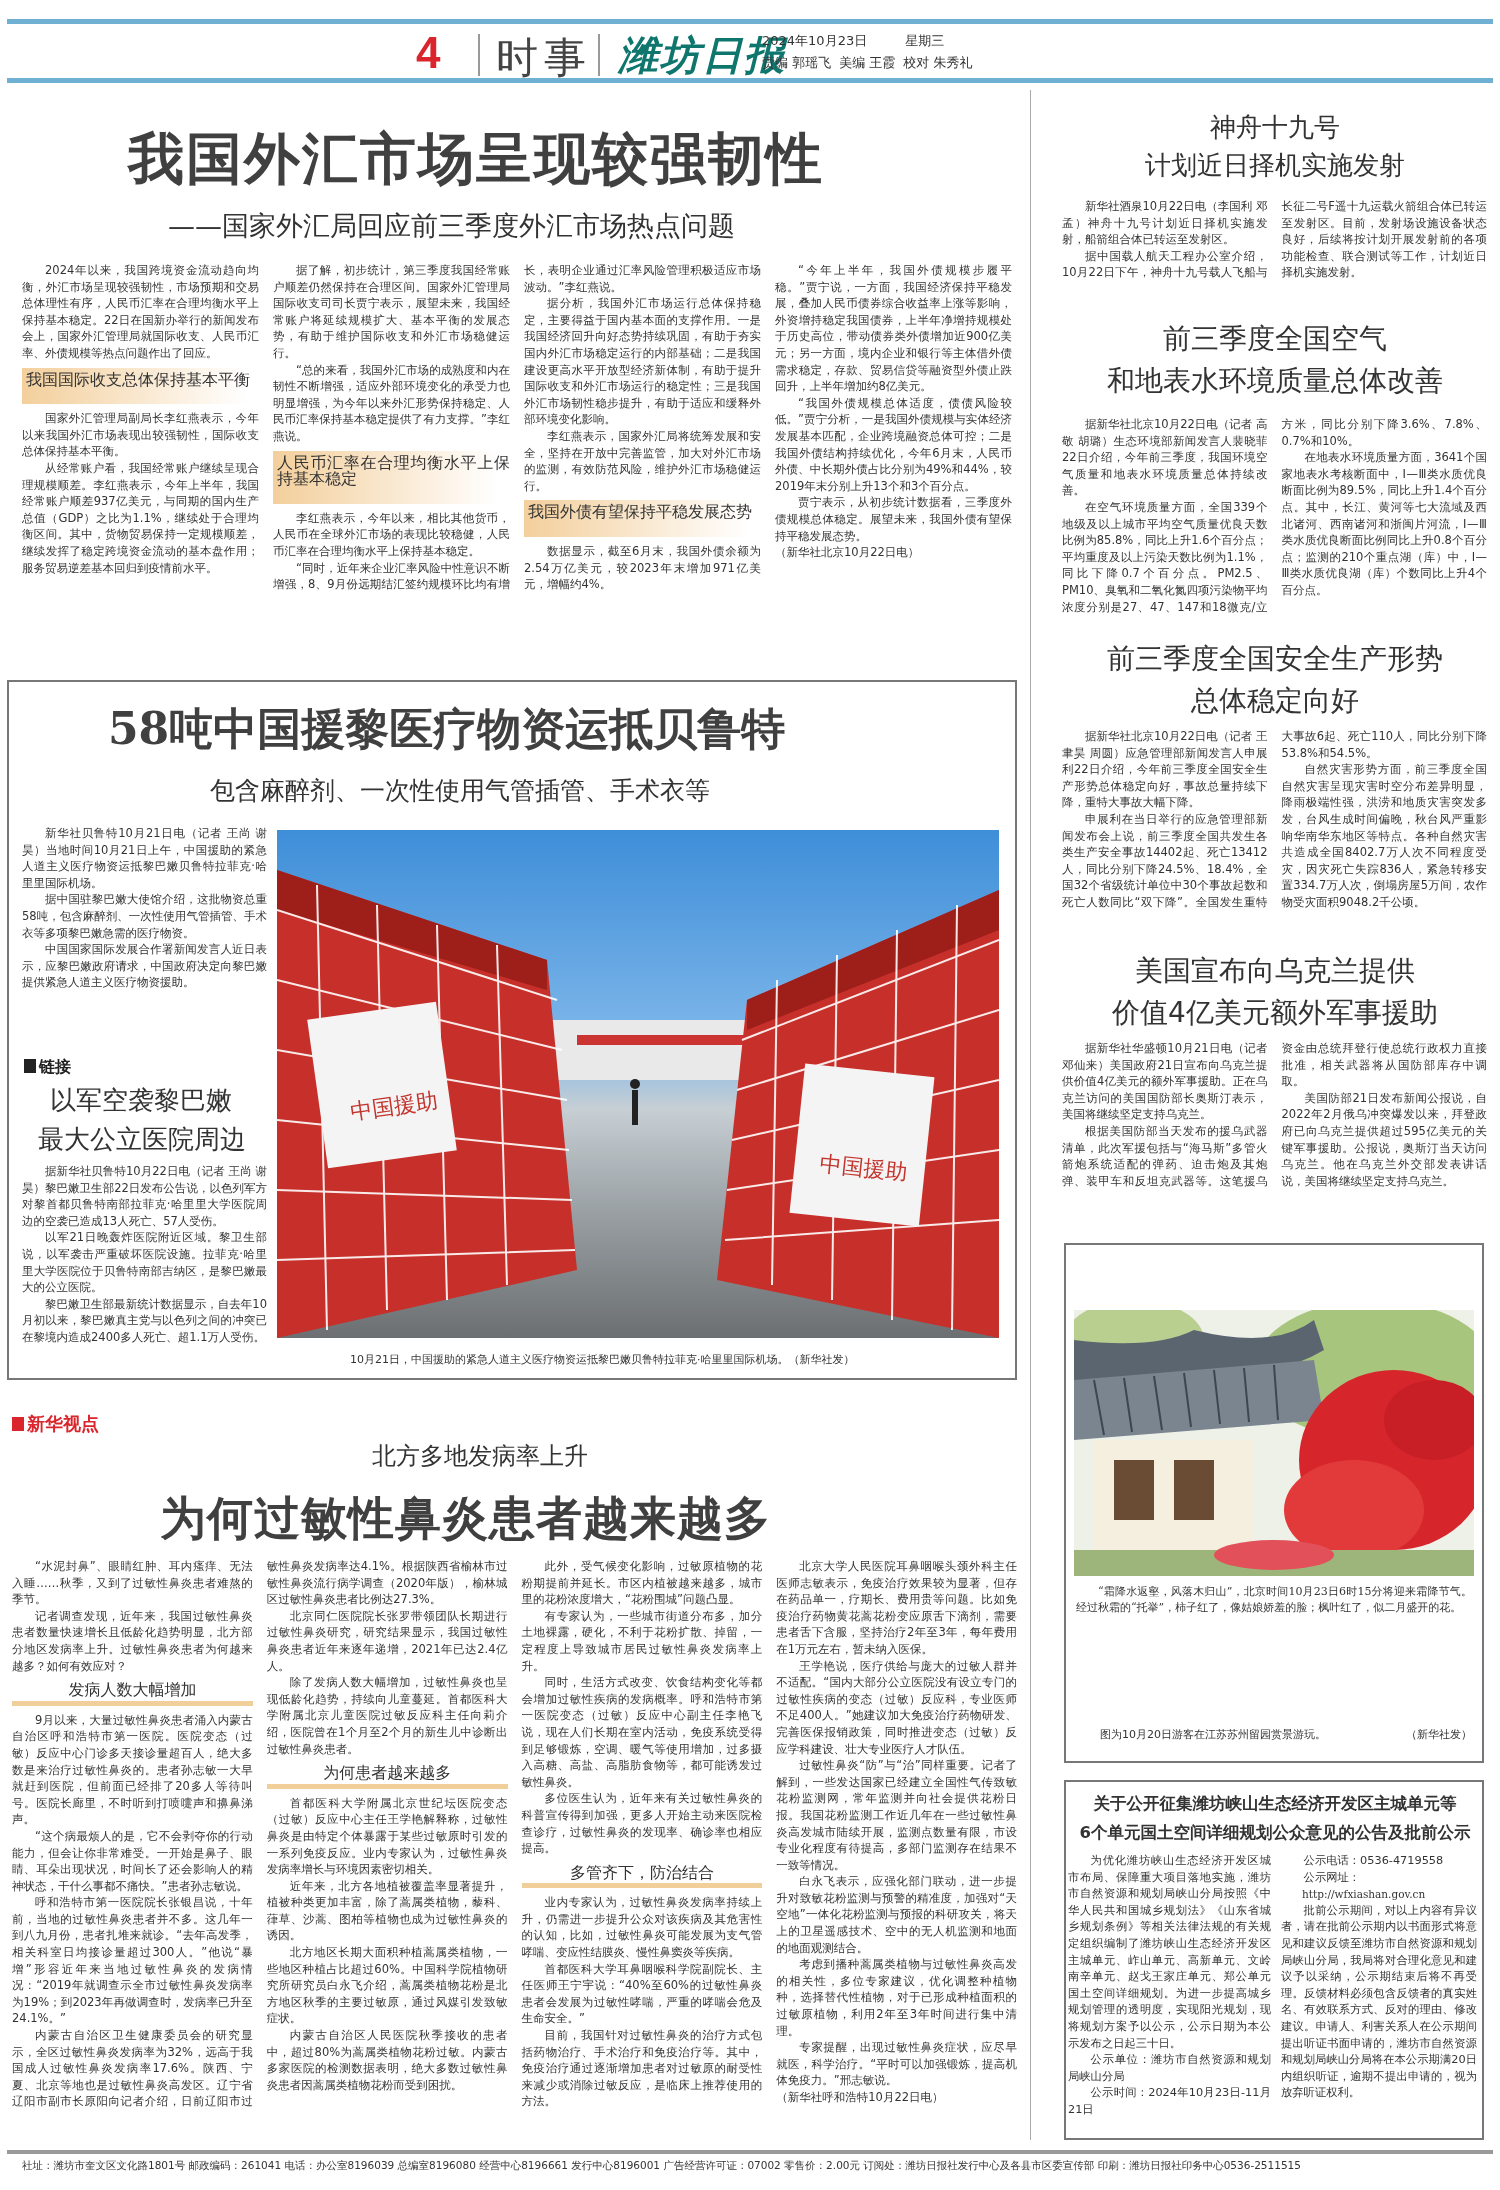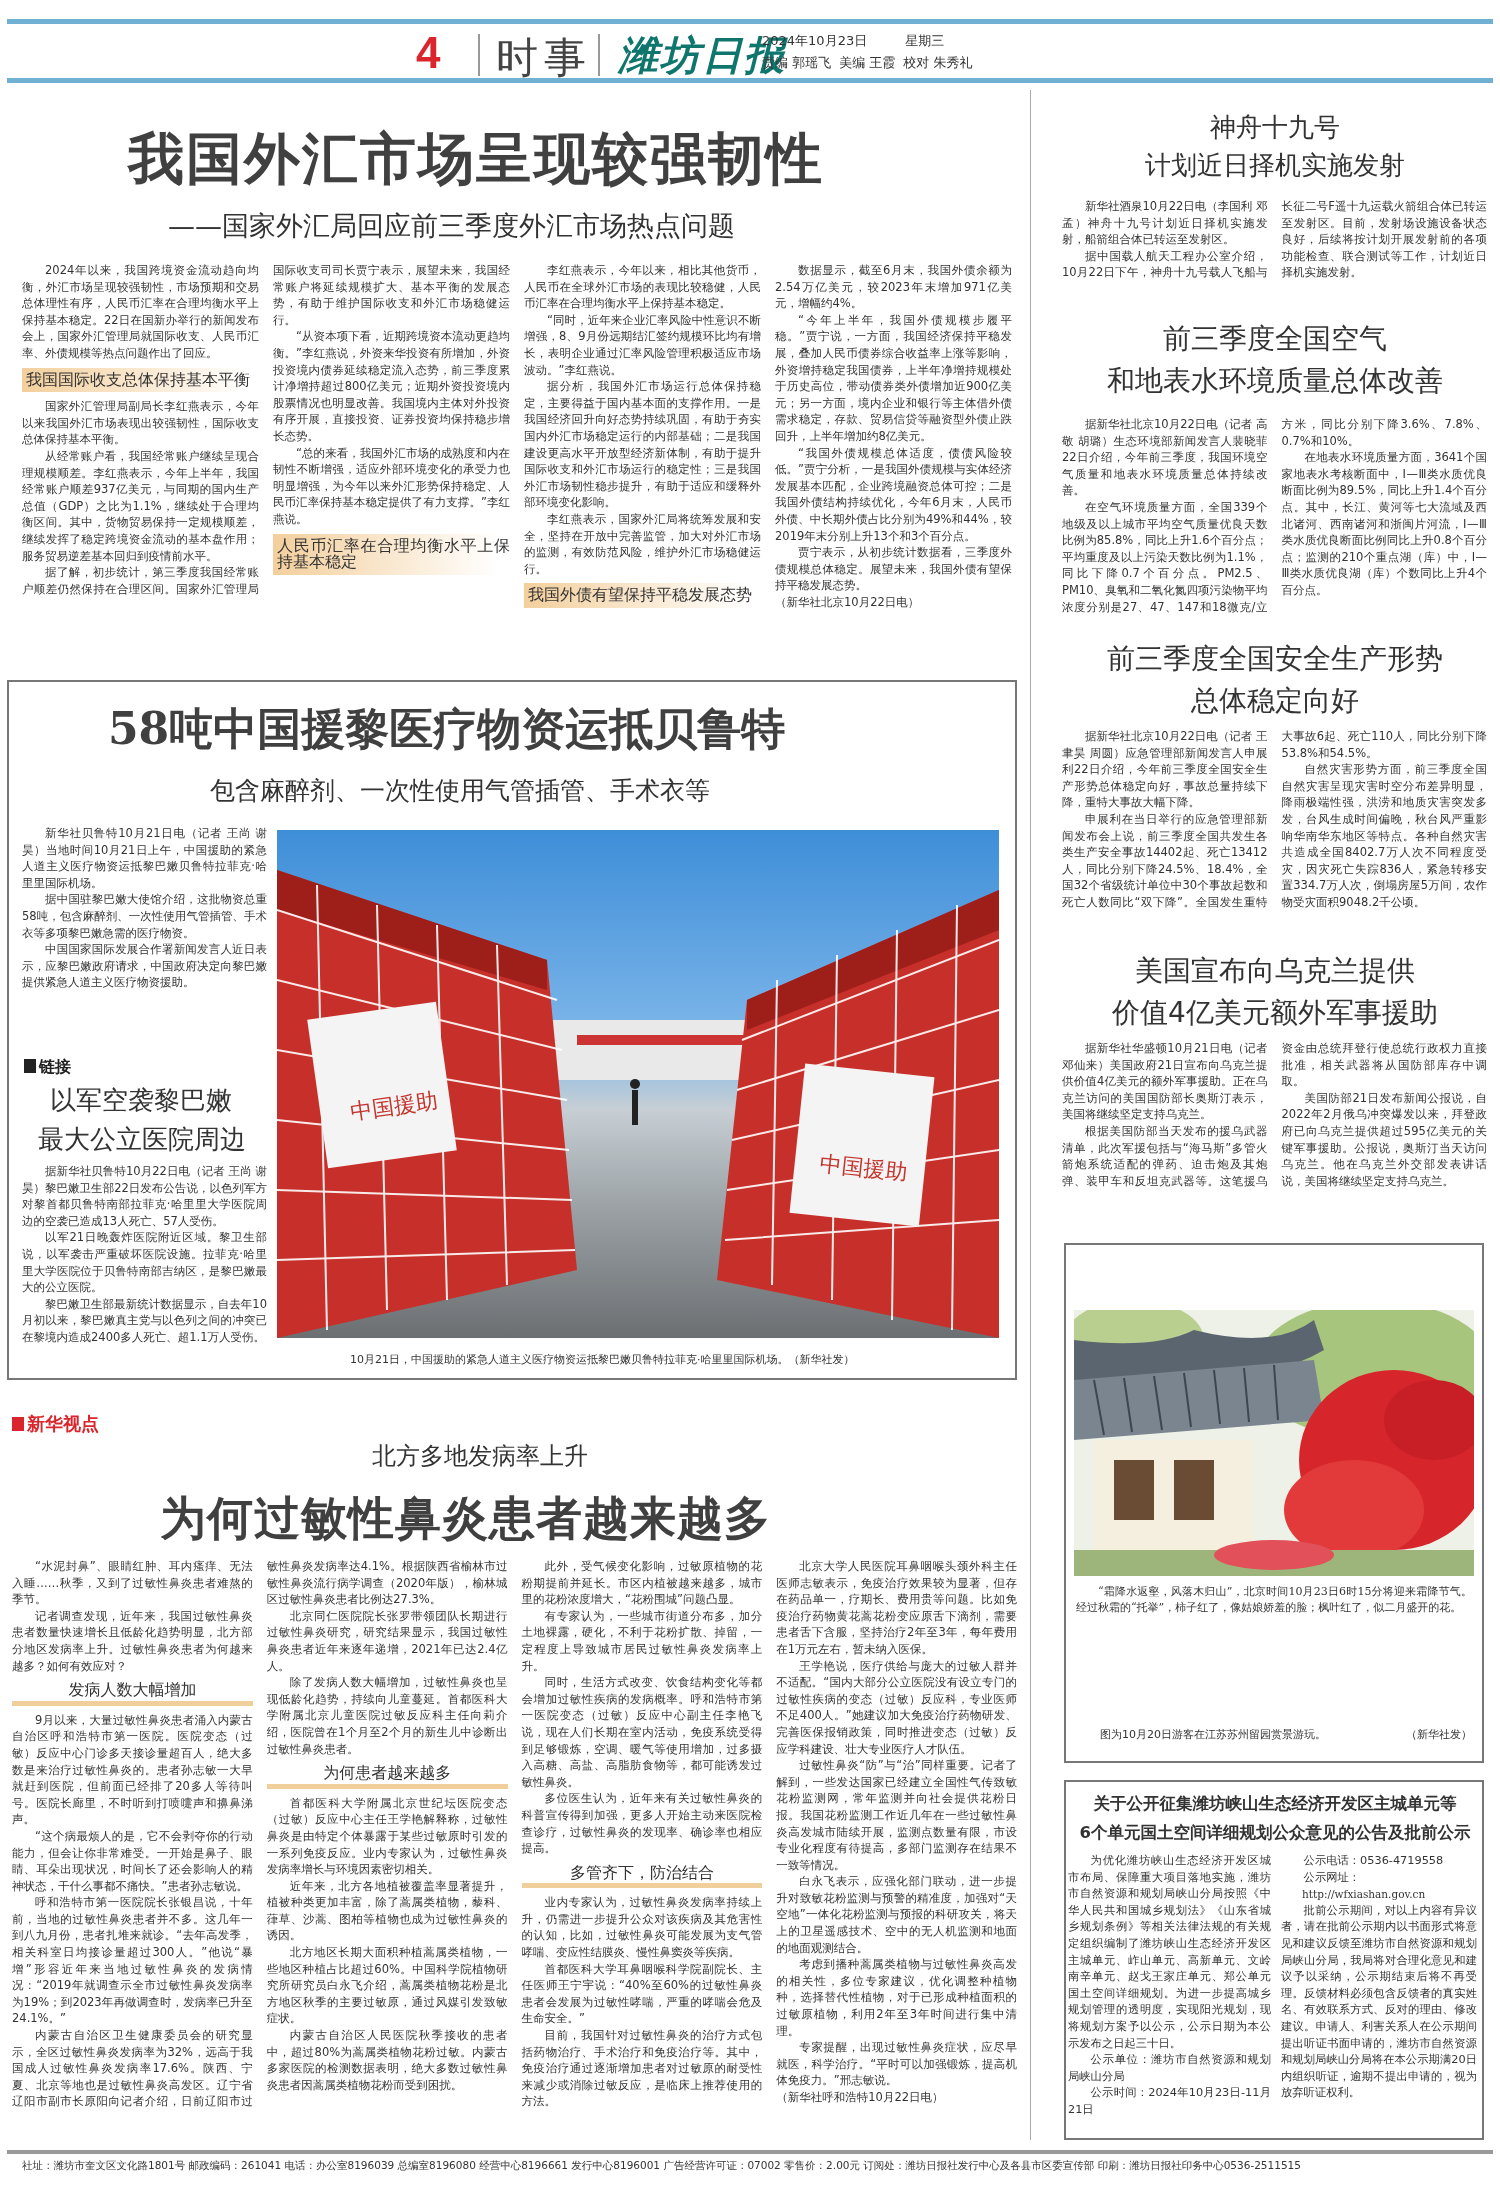--- a/index.html
+++ b/index.html
@@ -12,21 +12,21 @@
 .section{position:absolute;left:496px;top:6px;font-size:42px;color:#444;letter-spacing:6px}
 .paper{position:absolute;left:618px;top:4px;font-size:40px;color:#0f766e;font-weight:bold;font-style:italic;font-family:"DejaVu Serif",serif;letter-spacing:2px}
 .meta{position:absolute;left:762px;top:6px;font-size:13px;color:#333;line-height:22px}
 .meta span{margin-right:8px}
 h1.main{position:absolute;font-family:"DejaVu Serif",serif;font-weight:bold;color:#404040;white-space:nowrap}
 .sub{position:absolute;white-space:nowrap;color:#333}
 .body{position:absolute;font-size:11.5px;line-height:16.6px;color:#333;text-align:justify;overflow:hidden}
 .body p{text-indent:2em}
 .cols2{column-count:2;column-gap:14px}
 .cols4{column-count:4;column-gap:14px}
-.subhead{display:block;font-size:16px;color:#333;padding:4px 0 4px 4px;margin:6px 0;background:linear-gradient(90deg,#f3cf9c,#fff 95%);break-inside:avoid;text-indent:0}
+.subhead{display:block;font-size:16px;color:#333;padding:4px 0 16px 4px;margin:6px 0;background:linear-gradient(90deg,#f3cf9c,#fff 95%);break-inside:avoid;text-indent:0}
 .subhead2{display:block;text-align:center;font-size:16px;color:#333;padding:2px 0;margin:6px 0;border-bottom:5px solid #f0cf9a;text-indent:0;break-inside:avoid}
 .frame{position:absolute;border:2px solid #777}
 .rhead{position:absolute;left:1050px;width:450px;text-align:center;color:#333;font-family:"DejaVu Sans",sans-serif}
 .photo{position:absolute;overflow:hidden}
 .caption{position:absolute;font-size:11px;color:#333;white-space:nowrap}
 .tag{position:absolute;font-weight:bold;color:#d9252b;font-size:18px}
 .tag::before{content:"";display:inline-block;width:12px;height:14px;background:#d9252b;margin-right:3px;vertical-align:-1px}
 .tag.black{color:#222;font-size:16px}
 .tag.black::before{background:#222}
 .footer{position:absolute;top:2150px;left:7px;right:7px;height:4px;background:#999}
@@ -51,21 +51,20 @@
 <div class="rule" style="top:78px"></div>
 
 <h1 class="main" style="left:128px;top:122px;font-size:56px;letter-spacing:2px">我国外汇市场呈现较强韧性</h1>
 <div class="sub" style="left:168px;top:208px;font-size:27px">——国家外汇局回应前三季度外汇市场热点问题</div>
 <div class="body cols4" style="left:22px;top:262px;width:990px;height:390px">
   <p>2024年以来，我国跨境资金流动趋向均衡，外汇市场呈现较强韧性，市场预期和交易总体理性有序，人民币汇率在合理均衡水平上保持基本稳定。22日在国新办举行的新闻发布会上，国家外汇管理局就国际收支、人民币汇率、外债规模等热点问题作出了回应。</p>
   <span class="subhead">我国国际收支总体保持基本平衡</span>
   <p>国家外汇管理局副局长李红燕表示，今年以来我国外汇市场表现出较强韧性，国际收支总体保持基本平衡。</p>
   <p>从经常账户看，我国经常账户继续呈现合理规模顺差。李红燕表示，今年上半年，我国经常账户顺差937亿美元，与同期的国内生产总值（GDP）之比为1.1%，继续处于合理均衡区间。其中，货物贸易保持一定规模顺差，继续发挥了稳定跨境资金流动的基本盘作用；服务贸易逆差基本回归到疫情前水平。</p>
   <p>据了解，初步统计，第三季度我国经常账户顺差仍然保持在合理区间。国家外汇管理局国际收支司司长贾宁表示，展望未来，我国经常账户将延续规模扩大、基本平衡的发展态势，有助于维护国际收支和外汇市场稳健运行。</p>
-  <p>“从资本项下看，近期跨境资本流动更趋均衡。”李红燕说，外资来华投资有所增加，外资投资境内债券延续稳定流入态势，前三季度累计净增持超过800亿美元；近期外资投资境内股票情况也明显改善。我国境内主体对外投资有序开展，直接投资、证券投资均保持稳步增长态势。</p>
   <p>“总的来看，我国外汇市场的成熟度和内在韧性不断增强，适应外部环境变化的承受力也明显增强，为今年以来外汇形势保持稳定、人民币汇率保持基本稳定提供了有力支撑。”李红燕说。</p>
   <span class="subhead">人民币汇率在合理均衡水平上保持基本稳定</span>
   <p>李红燕表示，今年以来，相比其他货币，人民币在全球外汇市场的表现比较稳健，人民币汇率在合理均衡水平上保持基本稳定。</p>
   <p>“同时，近年来企业汇率风险中性意识不断增强，8、9月份远期结汇签约规模环比均有增长，表明企业通过汇率风险管理积极适应市场波动。”李红燕说。</p>
   <p>据分析，我国外汇市场运行总体保持稳定，主要得益于国内基本面的支撑作用。一是我国经济回升向好态势持续巩固，有助于夯实国内外汇市场稳定运行的内部基础；二是我国建设更高水平开放型经济新体制，有助于提升国际收支和外汇市场运行的稳定性；三是我国外汇市场韧性稳步提升，有助于适应和缓释外部环境变化影响。</p>
   <p>李红燕表示，国家外汇局将统筹发展和安全，坚持在开放中完善监管，加大对外汇市场的监测，有效防范风险，维护外汇市场稳健运行。</p>
   <span class="subhead">我国外债有望保持平稳发展态势</span>
   <p>数据显示，截至6月末，我国外债余额为2.54万亿美元，较2023年末增加971亿美元，增幅约4%。</p>
   <p>“今年上半年，我国外债规模步履平稳。”贾宁说，一方面，我国经济保持平稳发展，叠加人民币债券综合收益率上涨等影响，外资增持稳定我国债券，上半年净增持规模处于历史高位，带动债券类外债增加近900亿美元；另一方面，境内企业和银行等主体借外债需求稳定，存款、贸易信贷等融资型外债止跌回升，上半年增加约8亿美元。</p>
   <p>“我国外债规模总体适度，债债风险较低。”贾宁分析，一是我国外债规模与实体经济发展基本匹配，企业跨境融资总体可控；二是我国外债结构持续优化，今年6月末，人民币外债、中长期外债占比分别为49%和44%，较2019年末分别上升13个和3个百分点。</p>

